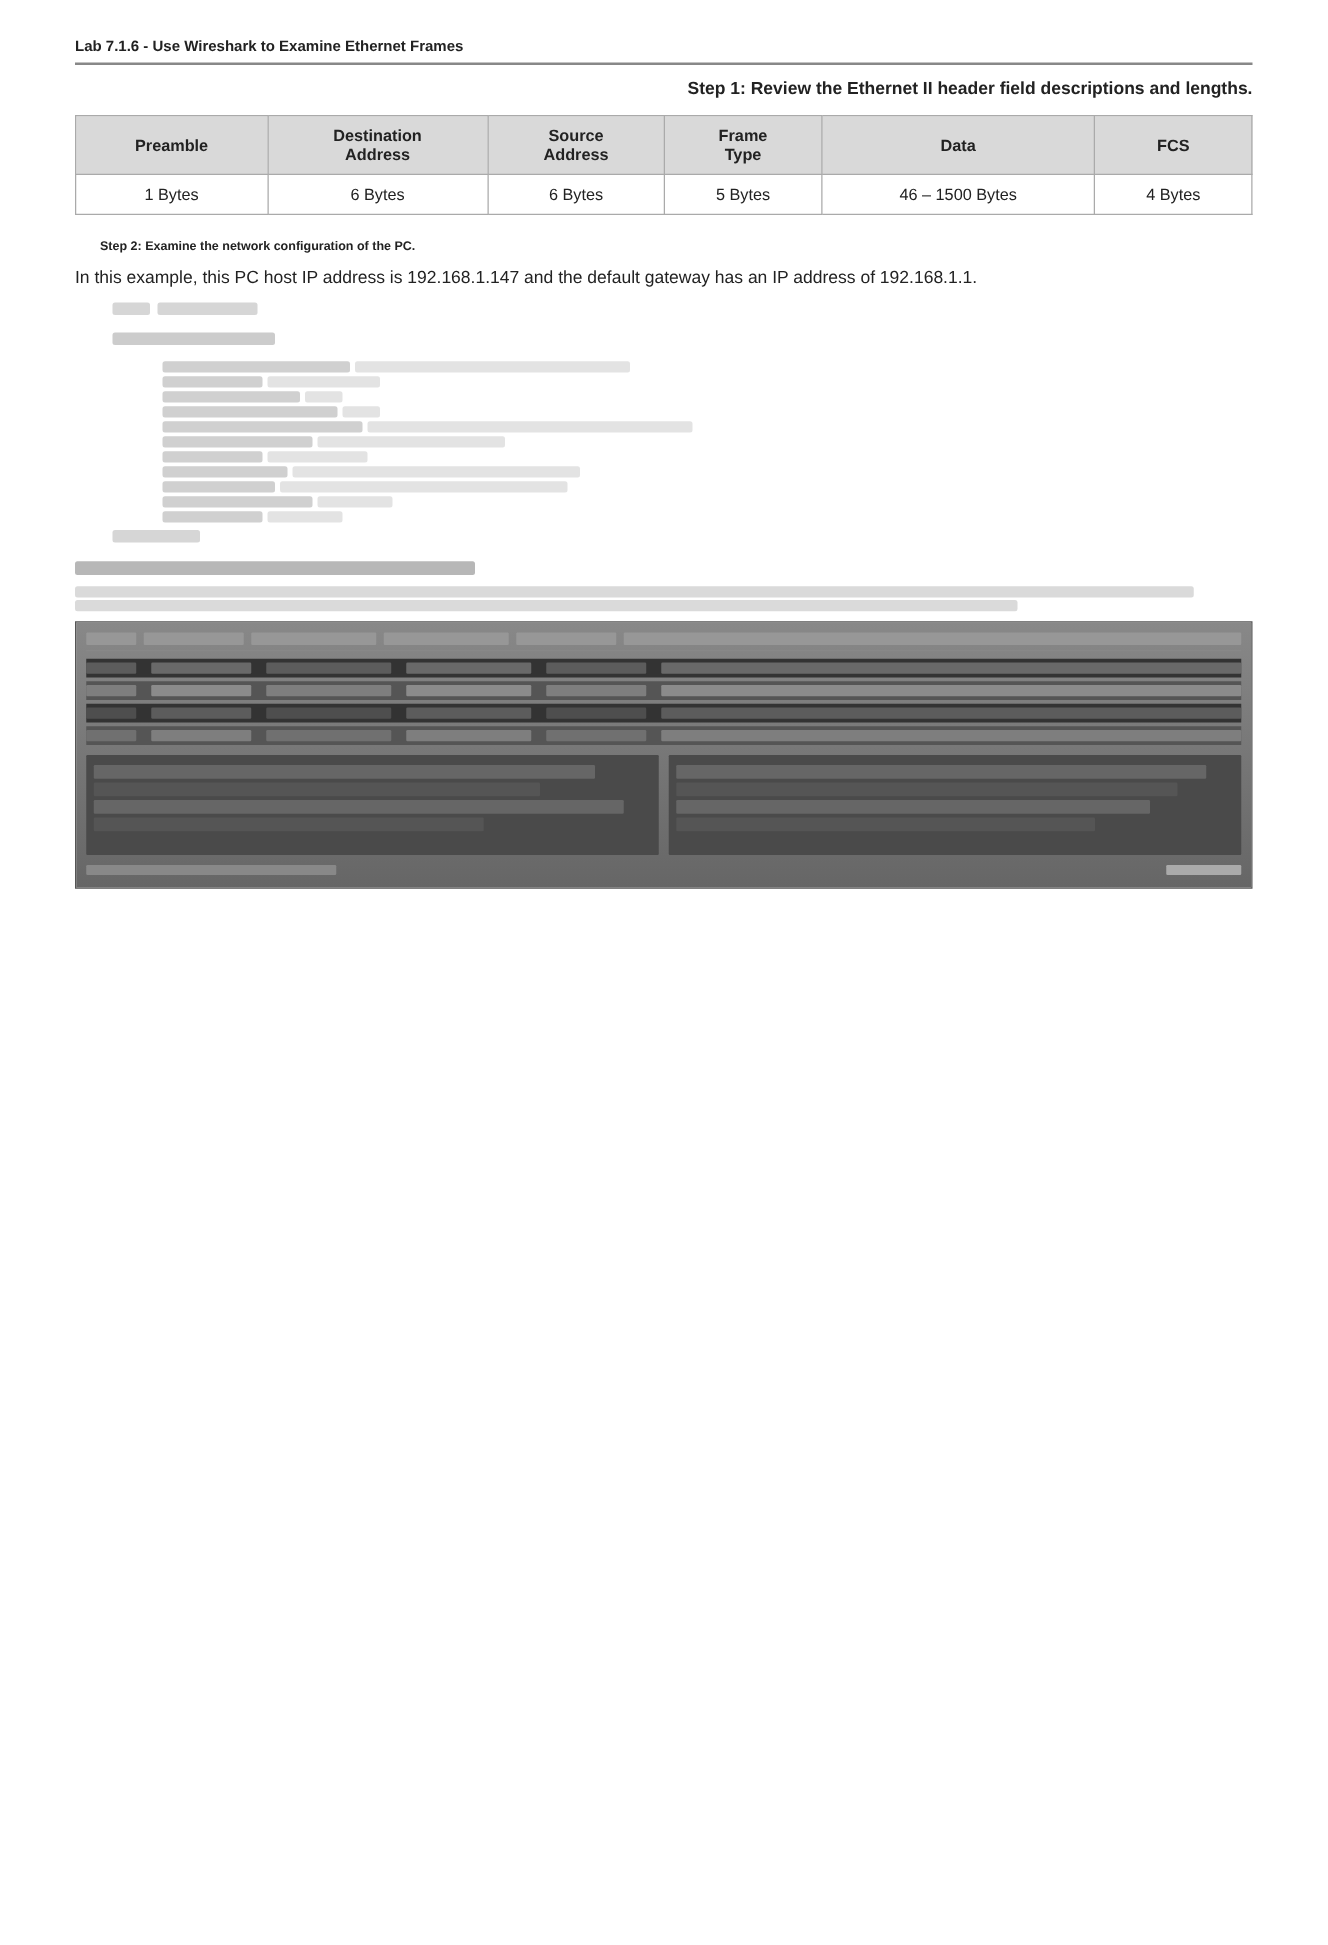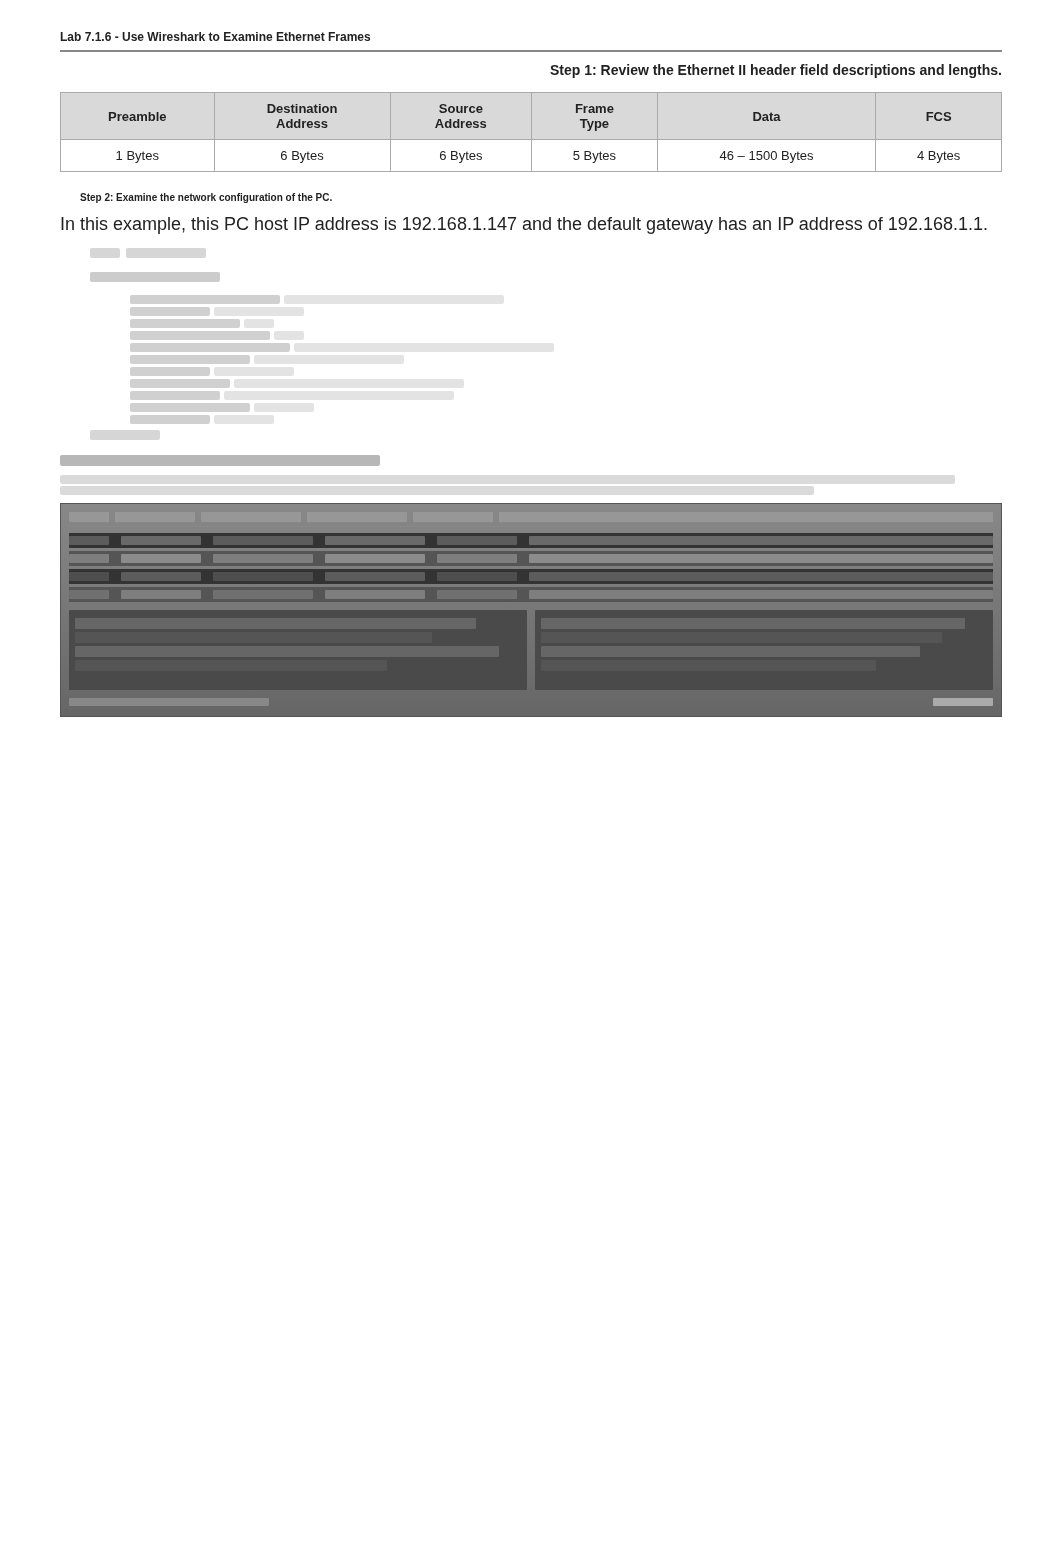--- a/index.html
+++ b/index.html
@@ -59,21 +59,21 @@
       background: #fff;
     }
 
     .step2-heading {
       font-size: 10px;
       font-weight: bold;
       margin: 10px 0 8px 20px;
     }
 
     .step2-desc {
-      font-size: 18px;
+      font-size: 14px;
       margin: 0 0 10px 0;
       line-height: 1.5;
     }
 
     .cmd-section {
       margin: 8px 0 8px 30px;
     }
 
     .cmd-line {
       display: flex;

